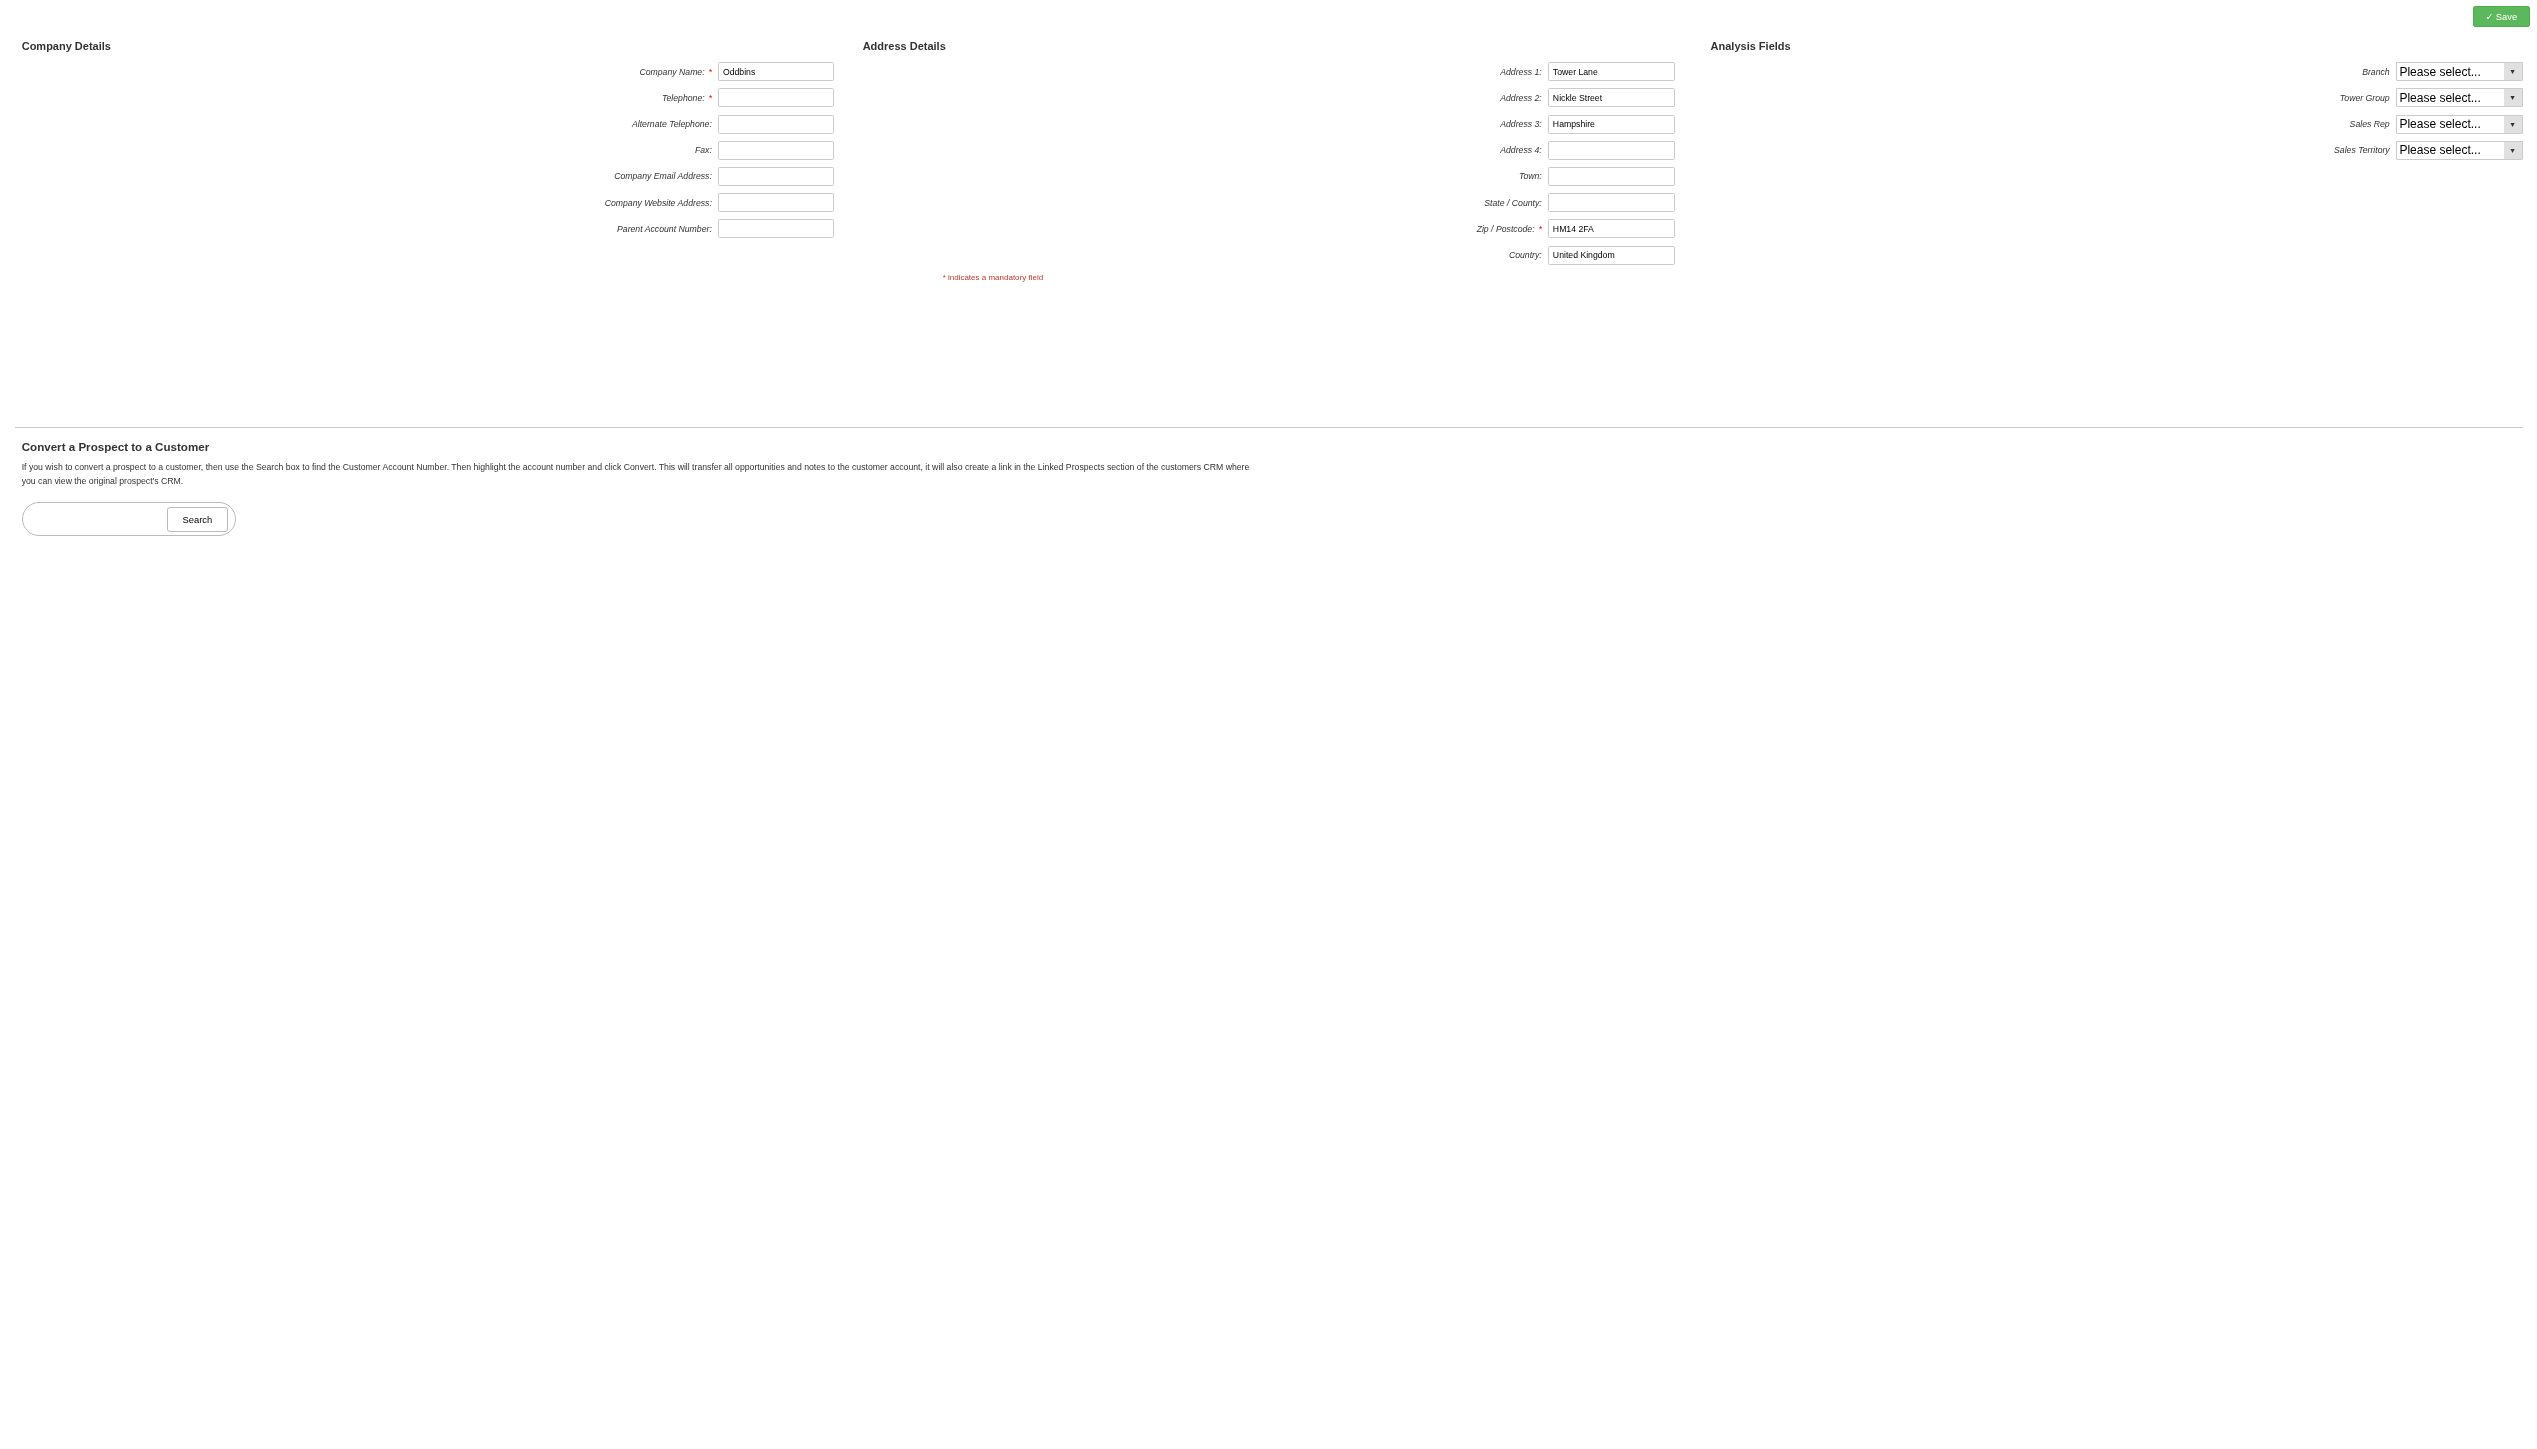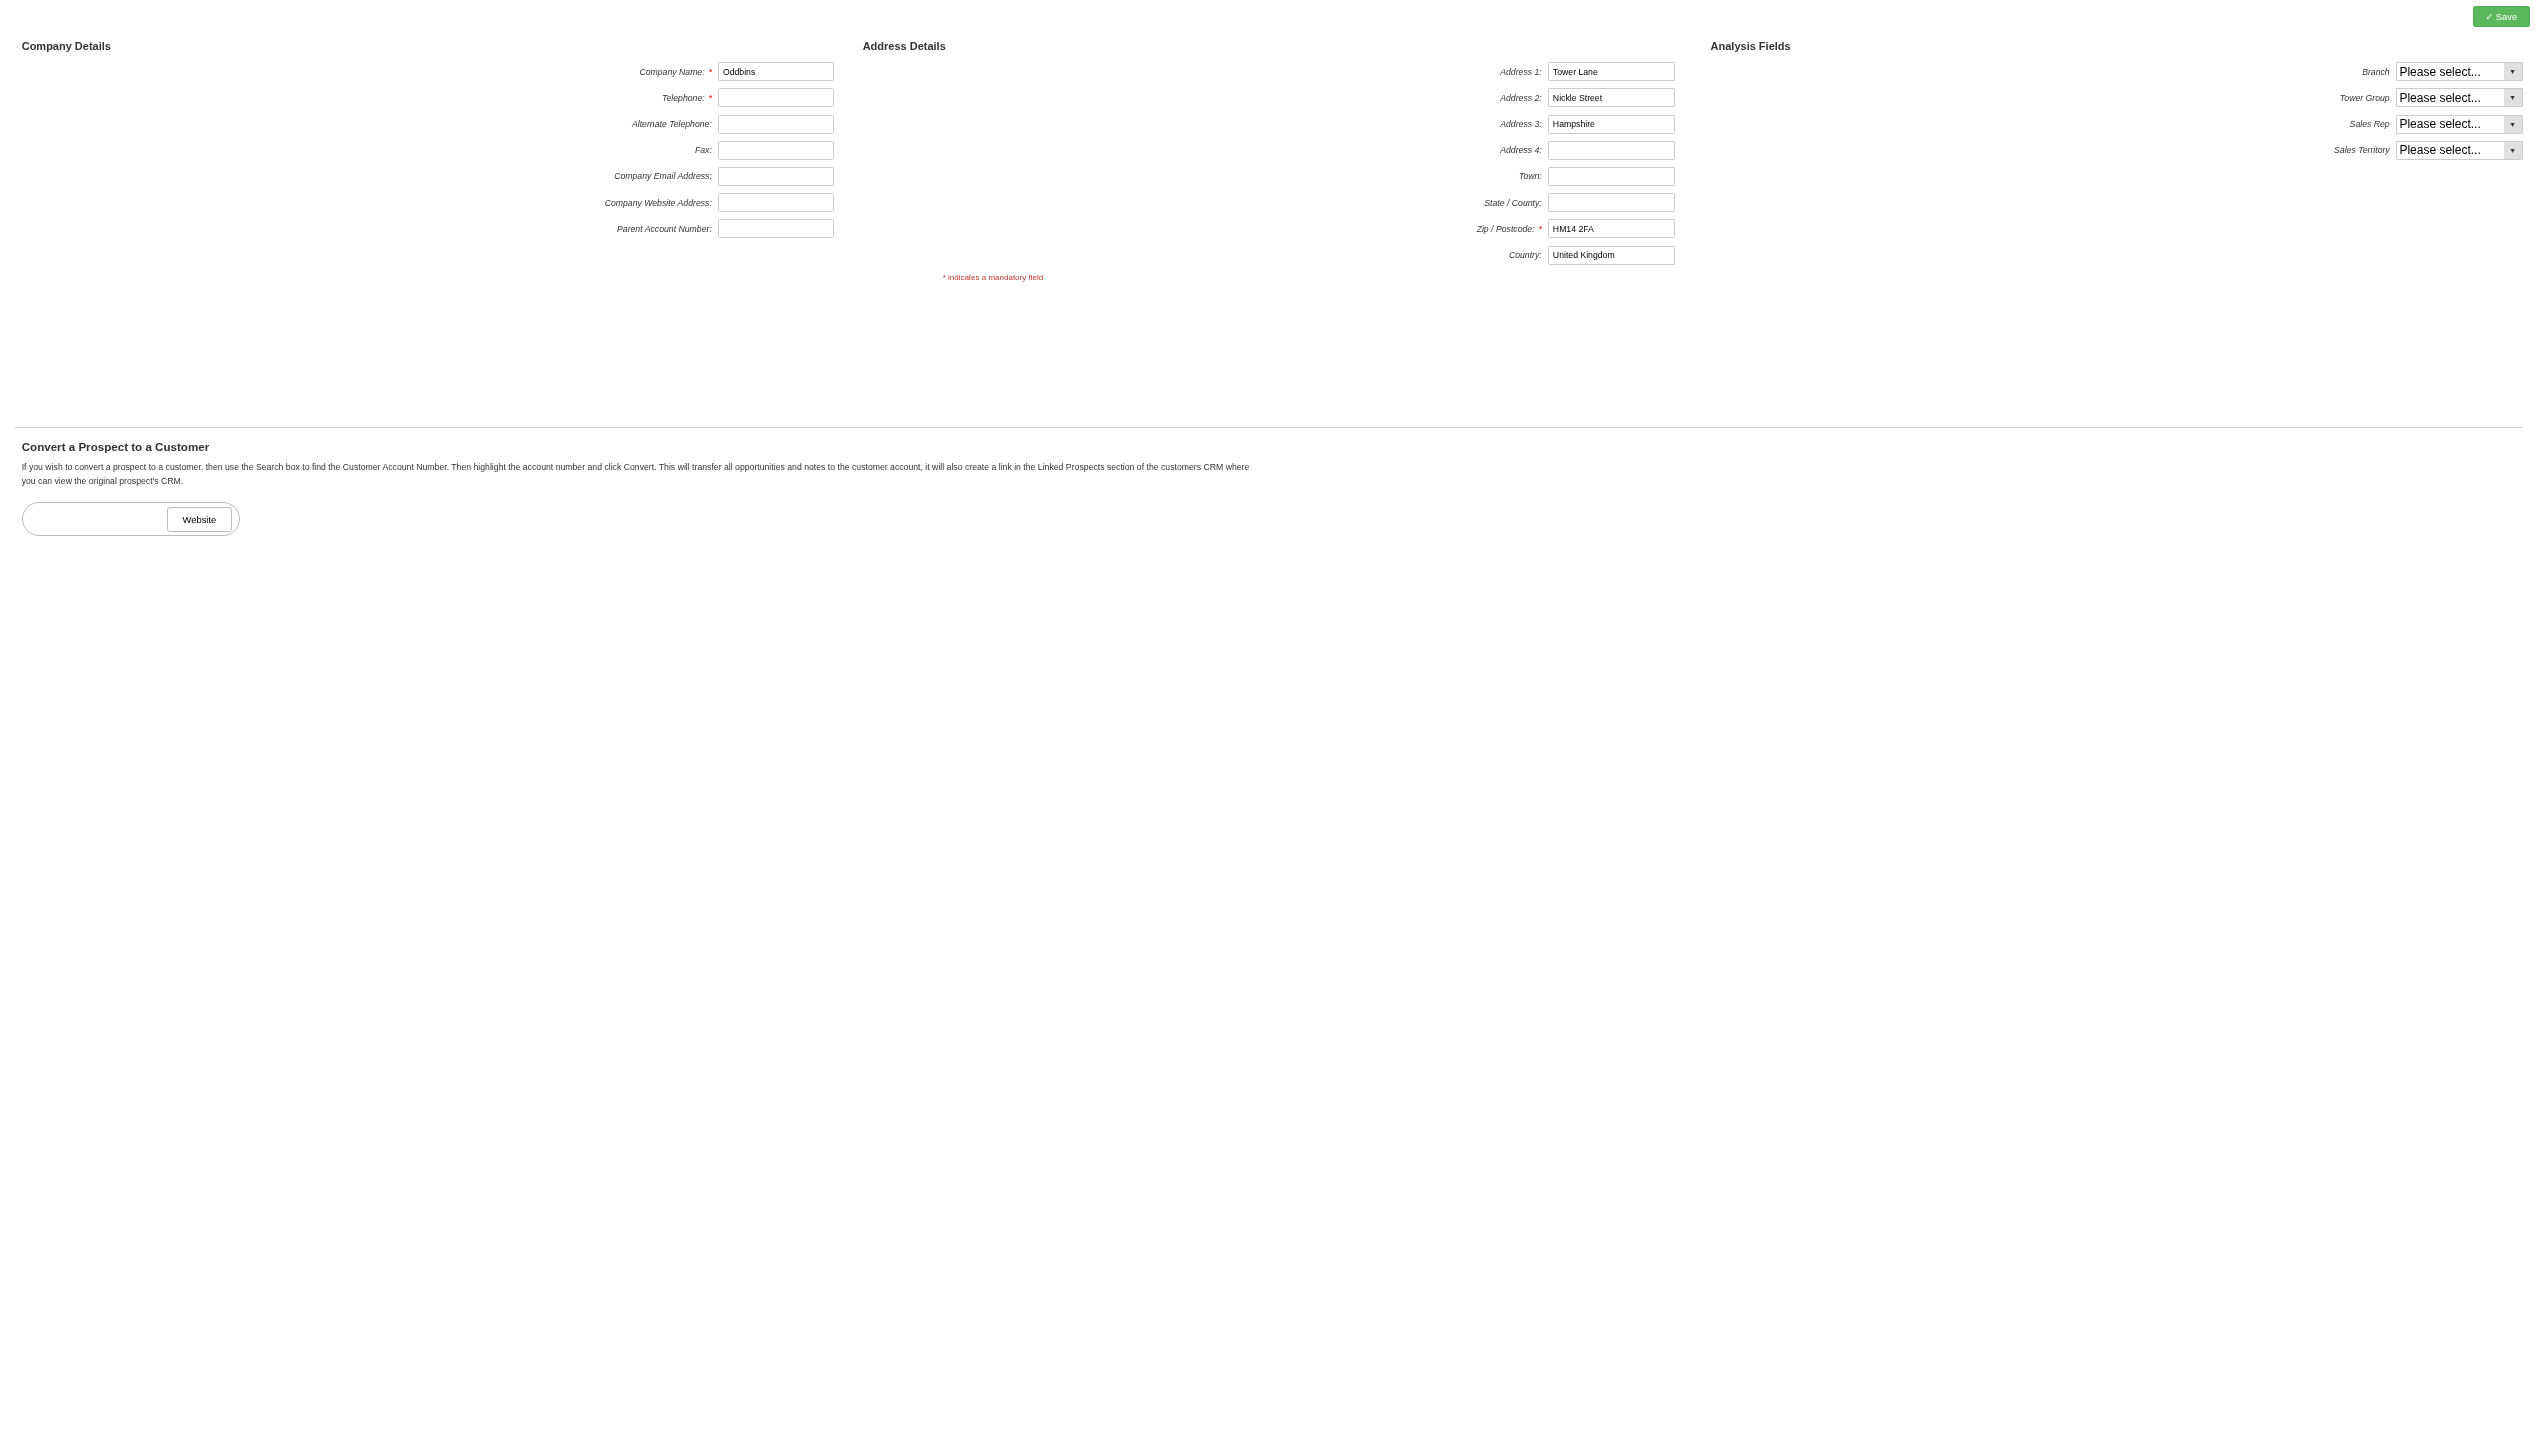--- a/index.html
+++ b/index.html
@@ -300,19 +300,19 @@
   </div>
 
   <hr class="divider" style="margin-top: 145px;">
 
   <div class="convert-section">
     <div class="convert-title">Convert a Prospect to a Customer</div>
     <p class="convert-description">If you wish to convert a prospect to a customer, then use the Search box to find the Customer Account Number. Then highlight the account number and click Convert. This will transfer all opportunities and notes to the customer account, it will also create a link in the Linked Prospects section of the customers CRM where you can view the original prospect's CRM.</p>
     <div class="search-area">
       <div class="search-wrapper">
         <input class="search-input" type="text" value="" style="">
-        <button class="search-button">Website</button>
+        <button class="search-button">Search</button>
       </div>
     </div>
   </div>
 
 </div>
 
 
 </body></html>

